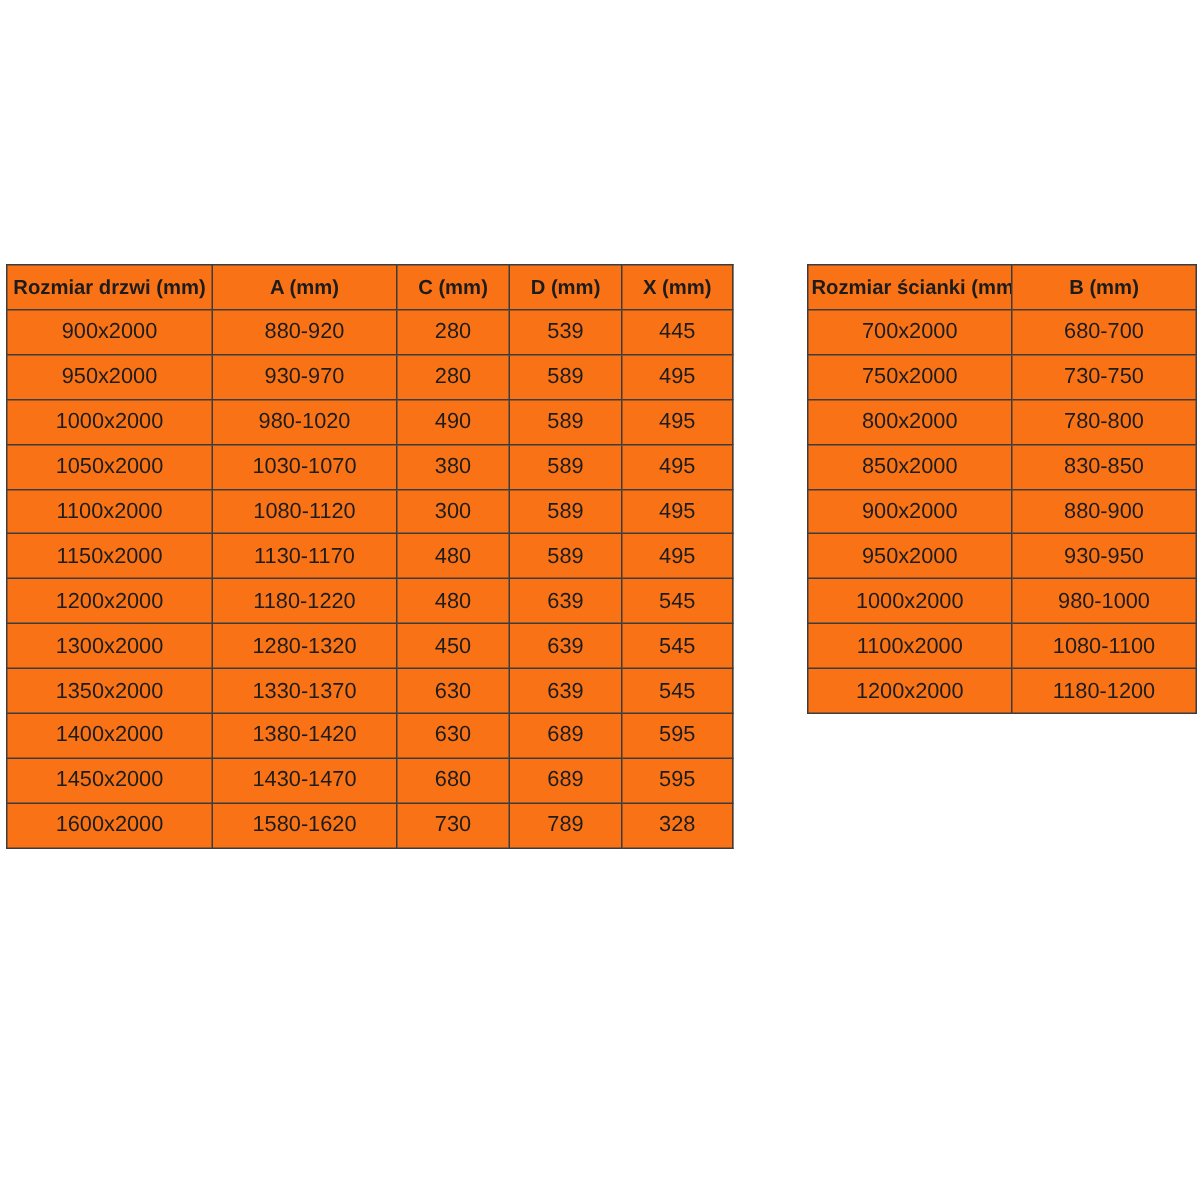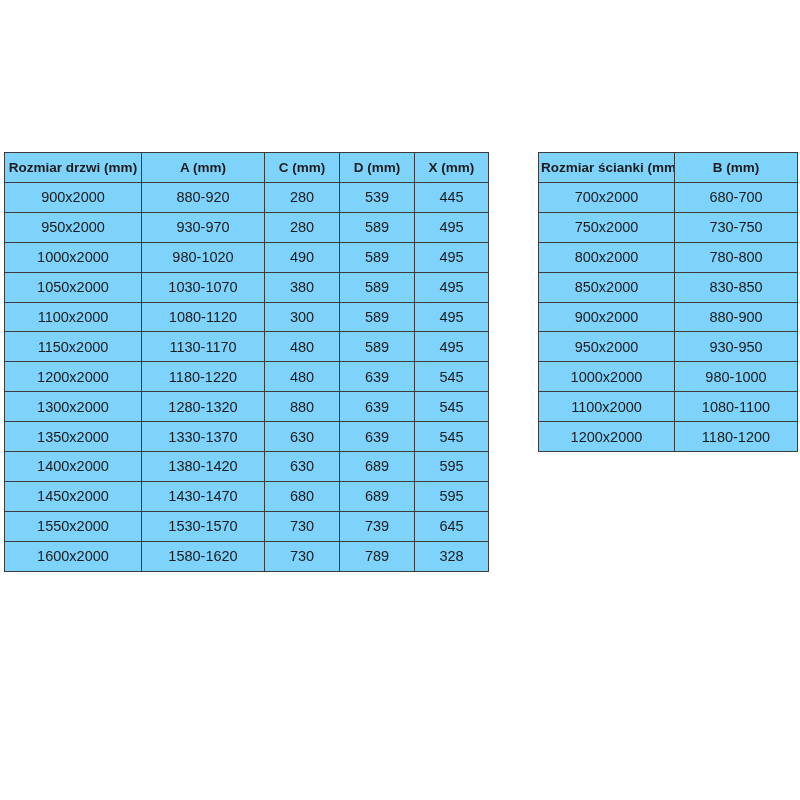--- a/index.html
+++ b/index.html
@@ -14,21 +14,22 @@
     position: relative;
     width: 800px;
     height: 800px;
     background: #ffffff;
     overflow: hidden;
   }
   table.spec-table {
     position: absolute;
     border-collapse: collapse;
     table-layout: fixed;
-    background: #7dd3fc;
+    background: #f97316;
+    margin-top: 24px;
   }
   #door-table { left: 4px;  top: 152px; width: 484px; }
   #wall-table { left: 538px; top: 152px; width: 259px; }
   .spec-table th, .spec-table td {
     border: 1px solid #3c3c3c;
     text-align: center;
     vertical-align: middle;
     color: #1c1c1c;
     padding: 0 2px;
     box-sizing: border-box;
@@ -123,21 +124,21 @@
         <tr>
           <td>1200x2000</td>
           <td>1180-1220</td>
           <td>480</td>
           <td>639</td>
           <td>545</td>
         </tr>
         <tr>
           <td>1300x2000</td>
           <td>1280-1320</td>
-          <td>880</td>
+          <td>450</td>
           <td>639</td>
           <td>545</td>
         </tr>
         <tr>
           <td>1350x2000</td>
           <td>1330-1370</td>
           <td>630</td>
           <td>639</td>
           <td>545</td>
         </tr>
@@ -149,27 +150,20 @@
           <td>595</td>
         </tr>
         <tr>
           <td>1450x2000</td>
           <td>1430-1470</td>
           <td>680</td>
           <td>689</td>
           <td>595</td>
         </tr>
         <tr>
-          <td>1550x2000</td>
-          <td>1530-1570</td>
-          <td>730</td>
-          <td>739</td>
-          <td>645</td>
-        </tr>
-        <tr>
           <td>1600x2000</td>
           <td>1580-1620</td>
           <td>730</td>
           <td>789</td>
           <td>328</td>
         </tr>
       </tbody>
   </table>
 
   <table id="wall-table" class="spec-table">

